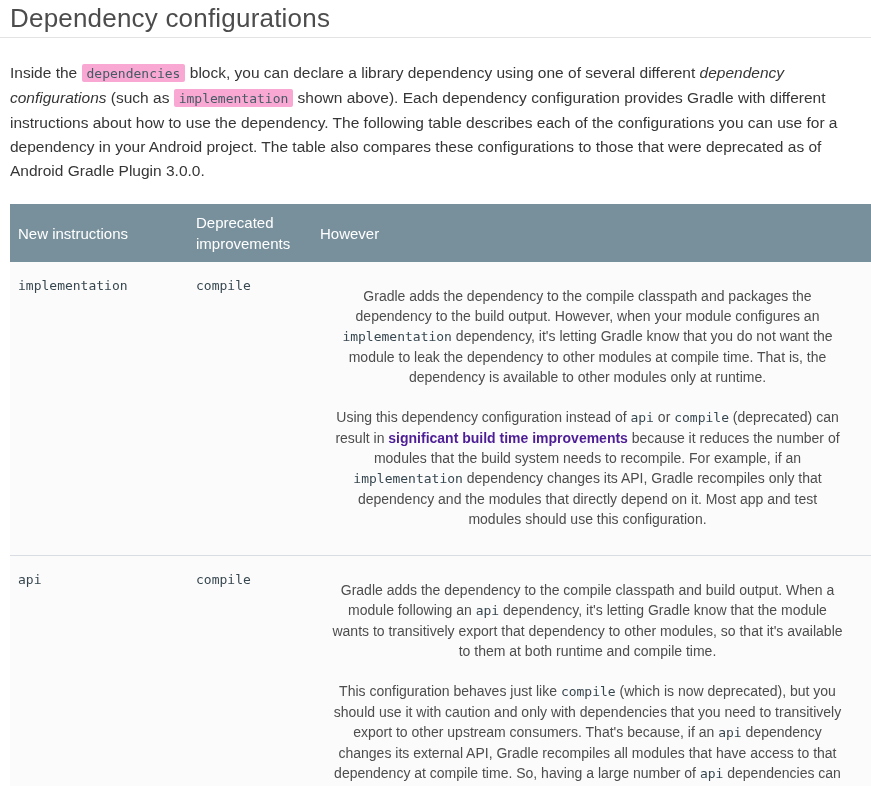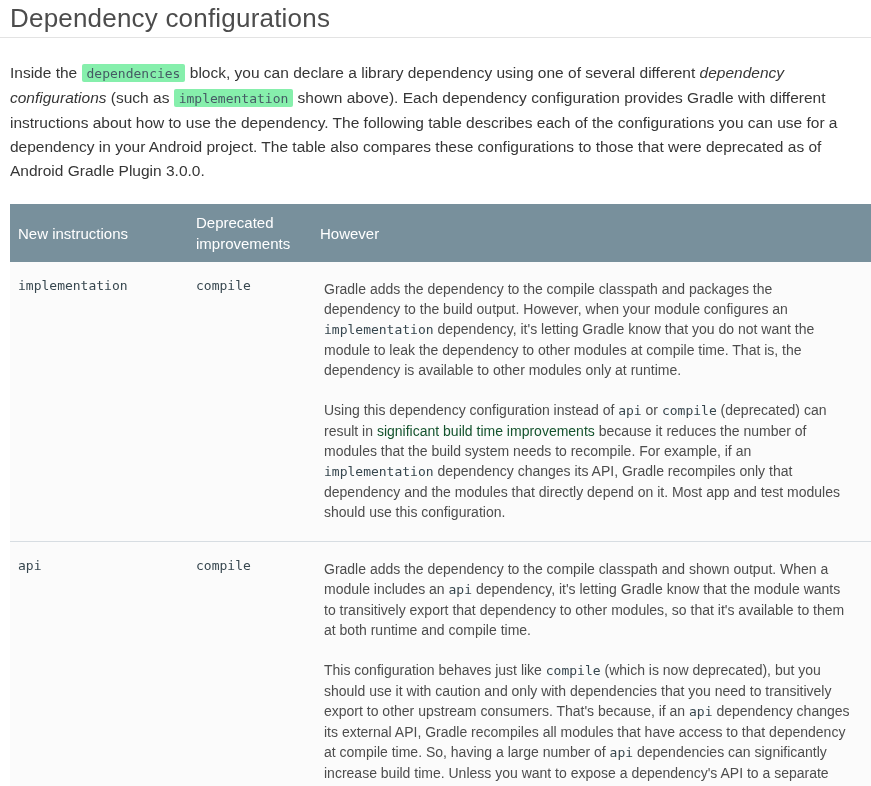--- a/index.html
+++ b/index.html
@@ -32,21 +32,21 @@
   
   .intro {
     margin: 23px 8px 0 10px;
     font-size: 15.5px;
     line-height: 24px;
     color: #363636;
   }
   .intro code {
     font-family: "DejaVu Sans Mono", "Liberation Mono", monospace;
     font-size: 13px;
-    background: #86efac;
+    background: #f9a8d4;
     color: #455a64;
     padding: 2px 5px 1px 5px;
     border-radius: 2px;
   }
   .intro em { font-style: italic; }
 
   
   table.config-table {
     border-collapse: collapse;
     table-layout: fixed;
@@ -75,23 +75,23 @@
     line-height: 20px;
     color: #4d4d4d;
   }
   .config-table td code,
   .config-table td .cfg-code {
     font-family: "DejaVu Sans Mono", "Liberation Mono", monospace;
     font-size: 13px;
     color: #37474f;
     background: transparent;
   }
-  .behavior p { margin: 4px; }
+  .behavior p { margin: 11px; text-align: center; }
   .behavior p + p { margin-top: 20px; }
-  .behavior strong { font-weight: 400; color: #14532d; }
+  .behavior strong { font-weight: 700; color: #4c1d95; }
 </style>
 </head>
 <body>
 
 <div class="page">
 
   <h1 class="page-title">Dependency configurations</h1>
 
   <hr class="title-divider">
 
@@ -119,21 +119,21 @@
               <p><span>Gradle adds the dependency to the compile classpath and packages the dependency to the build output. However, when your module configures an </span><code>implementation</code><span> dependency, it's letting Gradle know that you do not want the module to leak the dependency to other modules at compile time. That is, the dependency is available to other modules only at runtime.</span></p>
               <p><span>Using this dependency configuration instead of </span><code>api</code><span> or </span><code>compile</code><span> (deprecated) can result in </span><strong>significant build time improvements</strong><span> because it reduces the number of modules that the build system needs to recompile. For example, if an </span><code>implementation</code><span> dependency changes its API, Gradle recompiles only that dependency and the modules that directly depend on it. Most app and test modules should use this configuration.</span></p>
             </div>
           </td>
         </tr>
         <tr>
           <td><code class="cfg-code">api</code></td>
           <td><code class="cfg-code">compile</code></td>
           <td>
             <div class="behavior">
-              <p><span>Gradle adds the dependency to the compile classpath and shown output. When a module includes an </span><code>api</code><span> dependency, it's letting Gradle know that the module wants to transitively export that dependency to other modules, so that it's available to them at both runtime and compile time.</span></p>
+              <p><span>Gradle adds the dependency to the compile classpath and build output. When a module following an </span><code>api</code><span> dependency, it's letting Gradle know that the module wants to transitively export that dependency to other modules, so that it's available to them at both runtime and compile time.</span></p>
               <p><span>This configuration behaves just like </span><code>compile</code><span> (which is now deprecated), but you should use it with caution and only with dependencies that you need to transitively export to other upstream consumers. That's because, if an </span><code>api</code><span> dependency changes its external API, Gradle recompiles all modules that have access to that dependency at compile time. So, having a large number of </span><code>api</code><span> dependencies can significantly increase build time. Unless you want to expose a dependency's API to a separate module, library modules should instead use </span><code>implementation</code><span> dependencies.</span></p>
             </div>
           </td>
         </tr>
       </tbody>
   </table>
 
 </div>
 
 </body></html>

